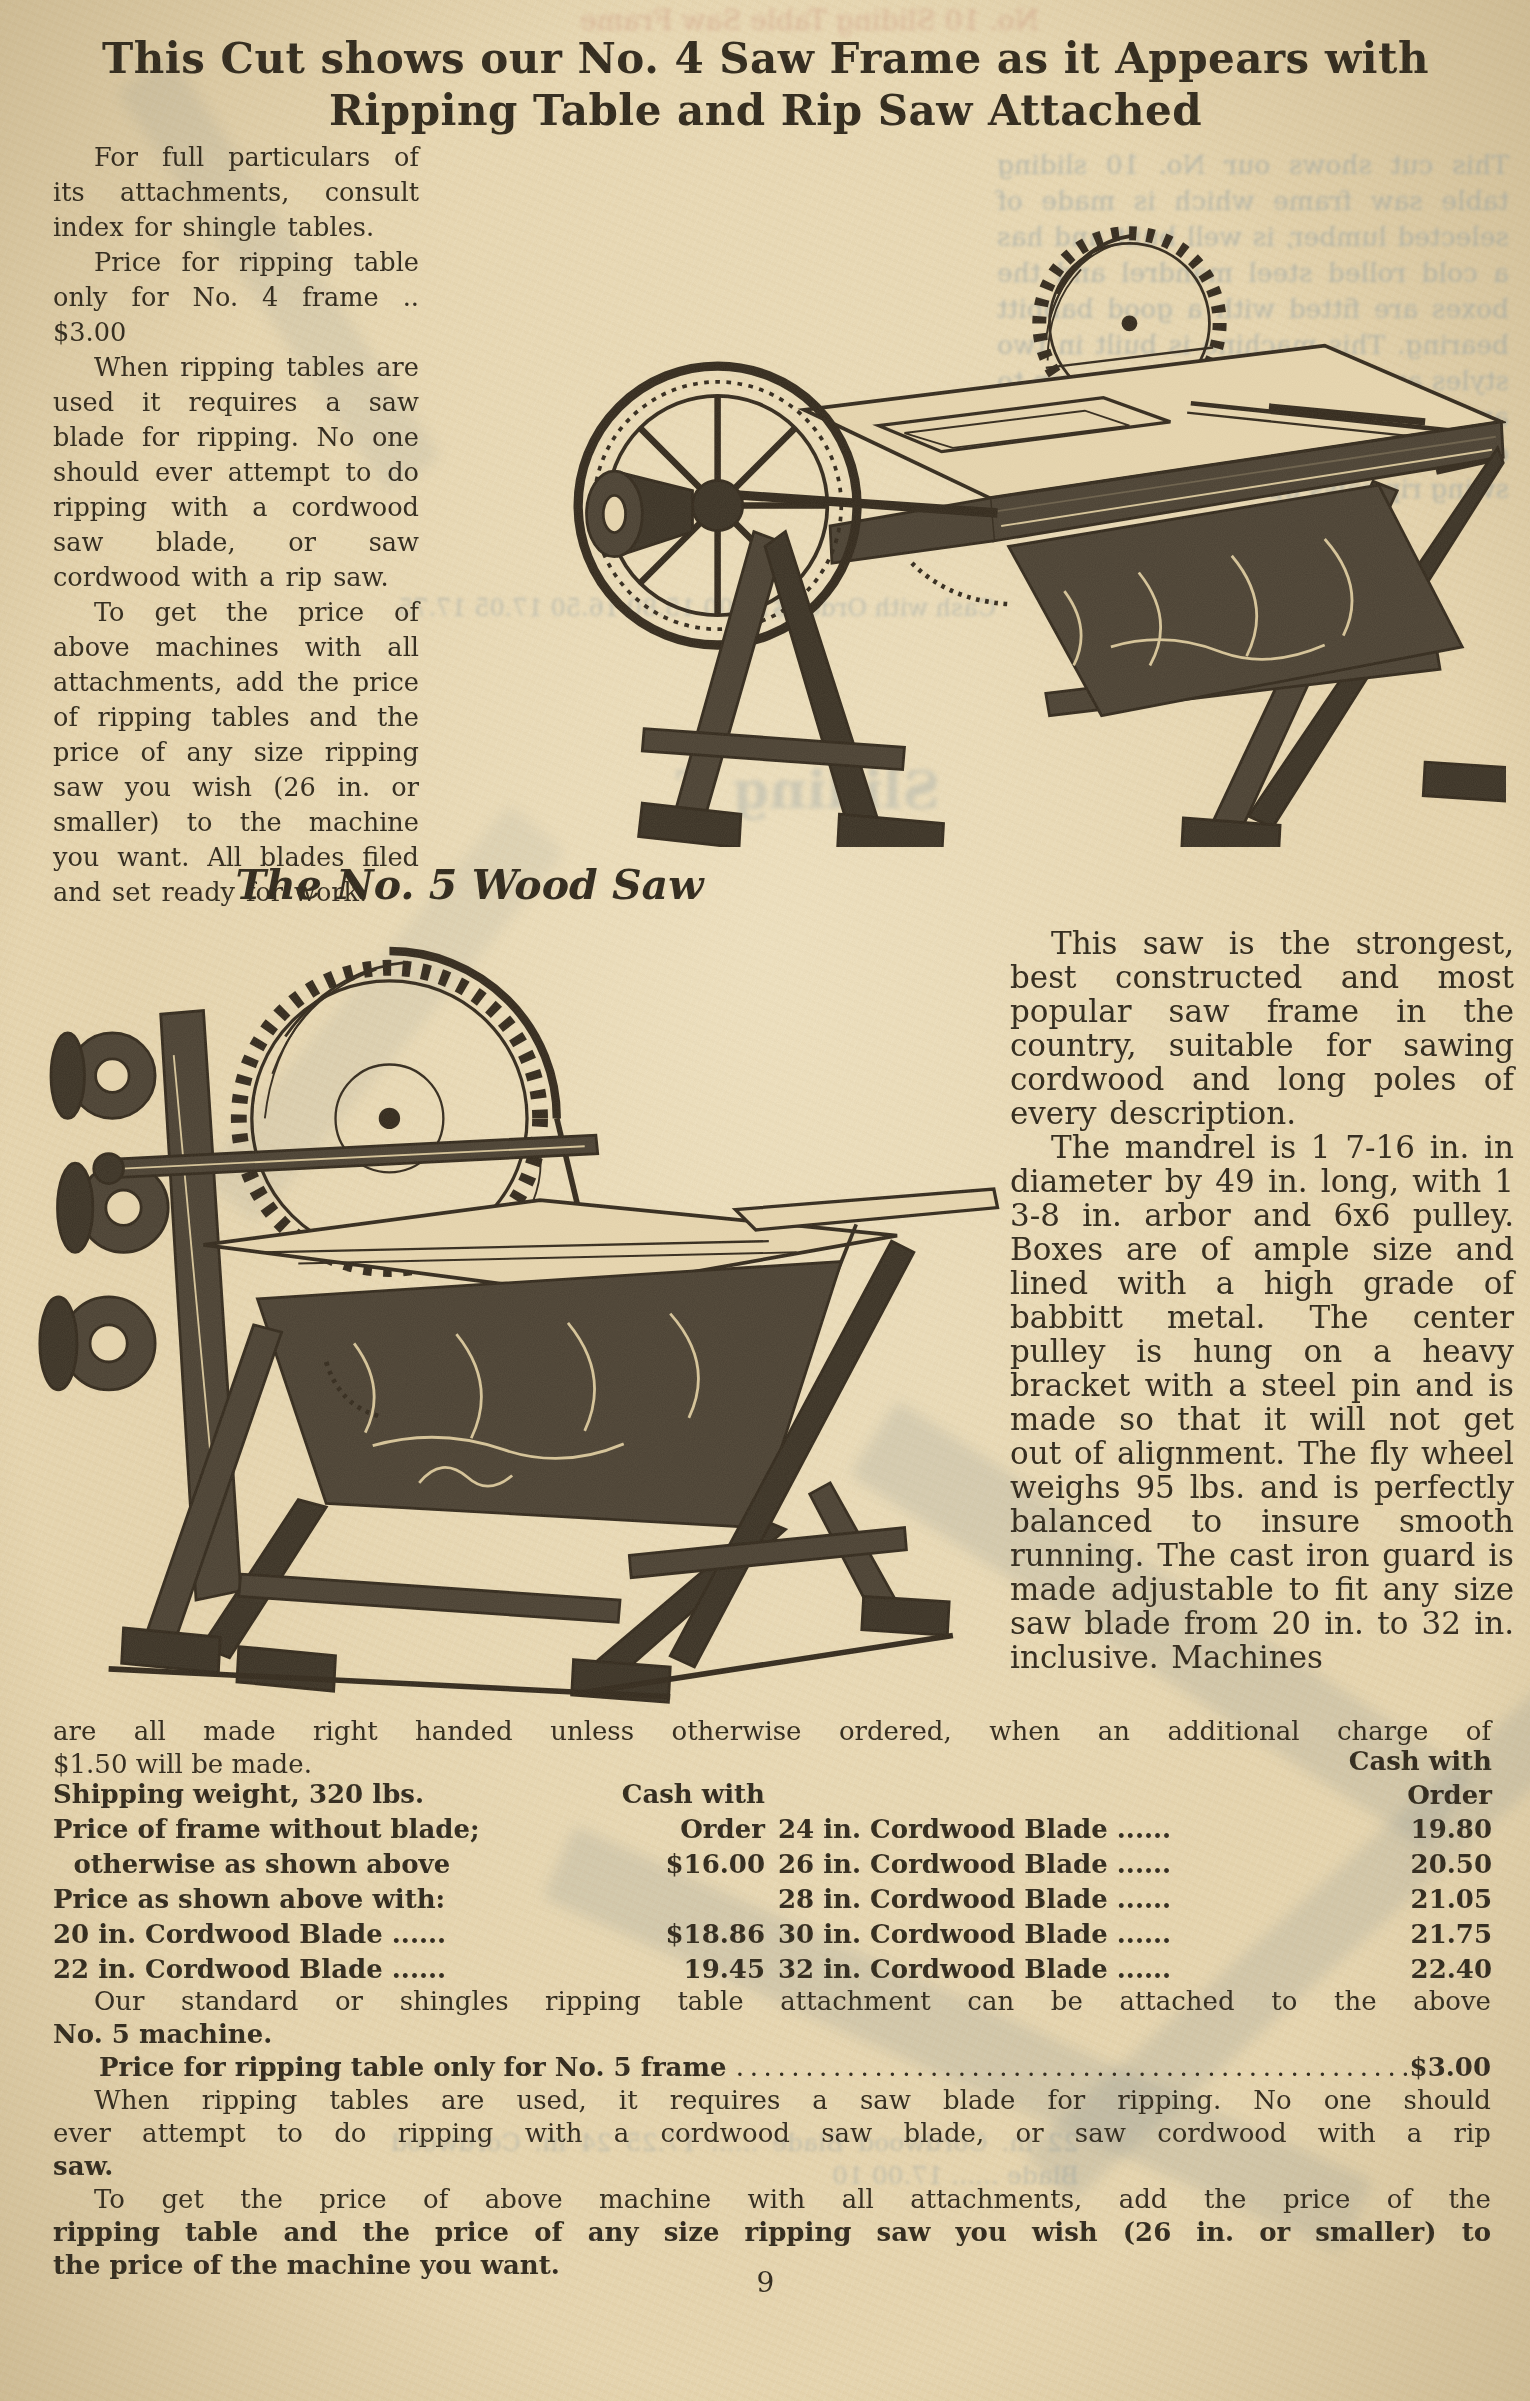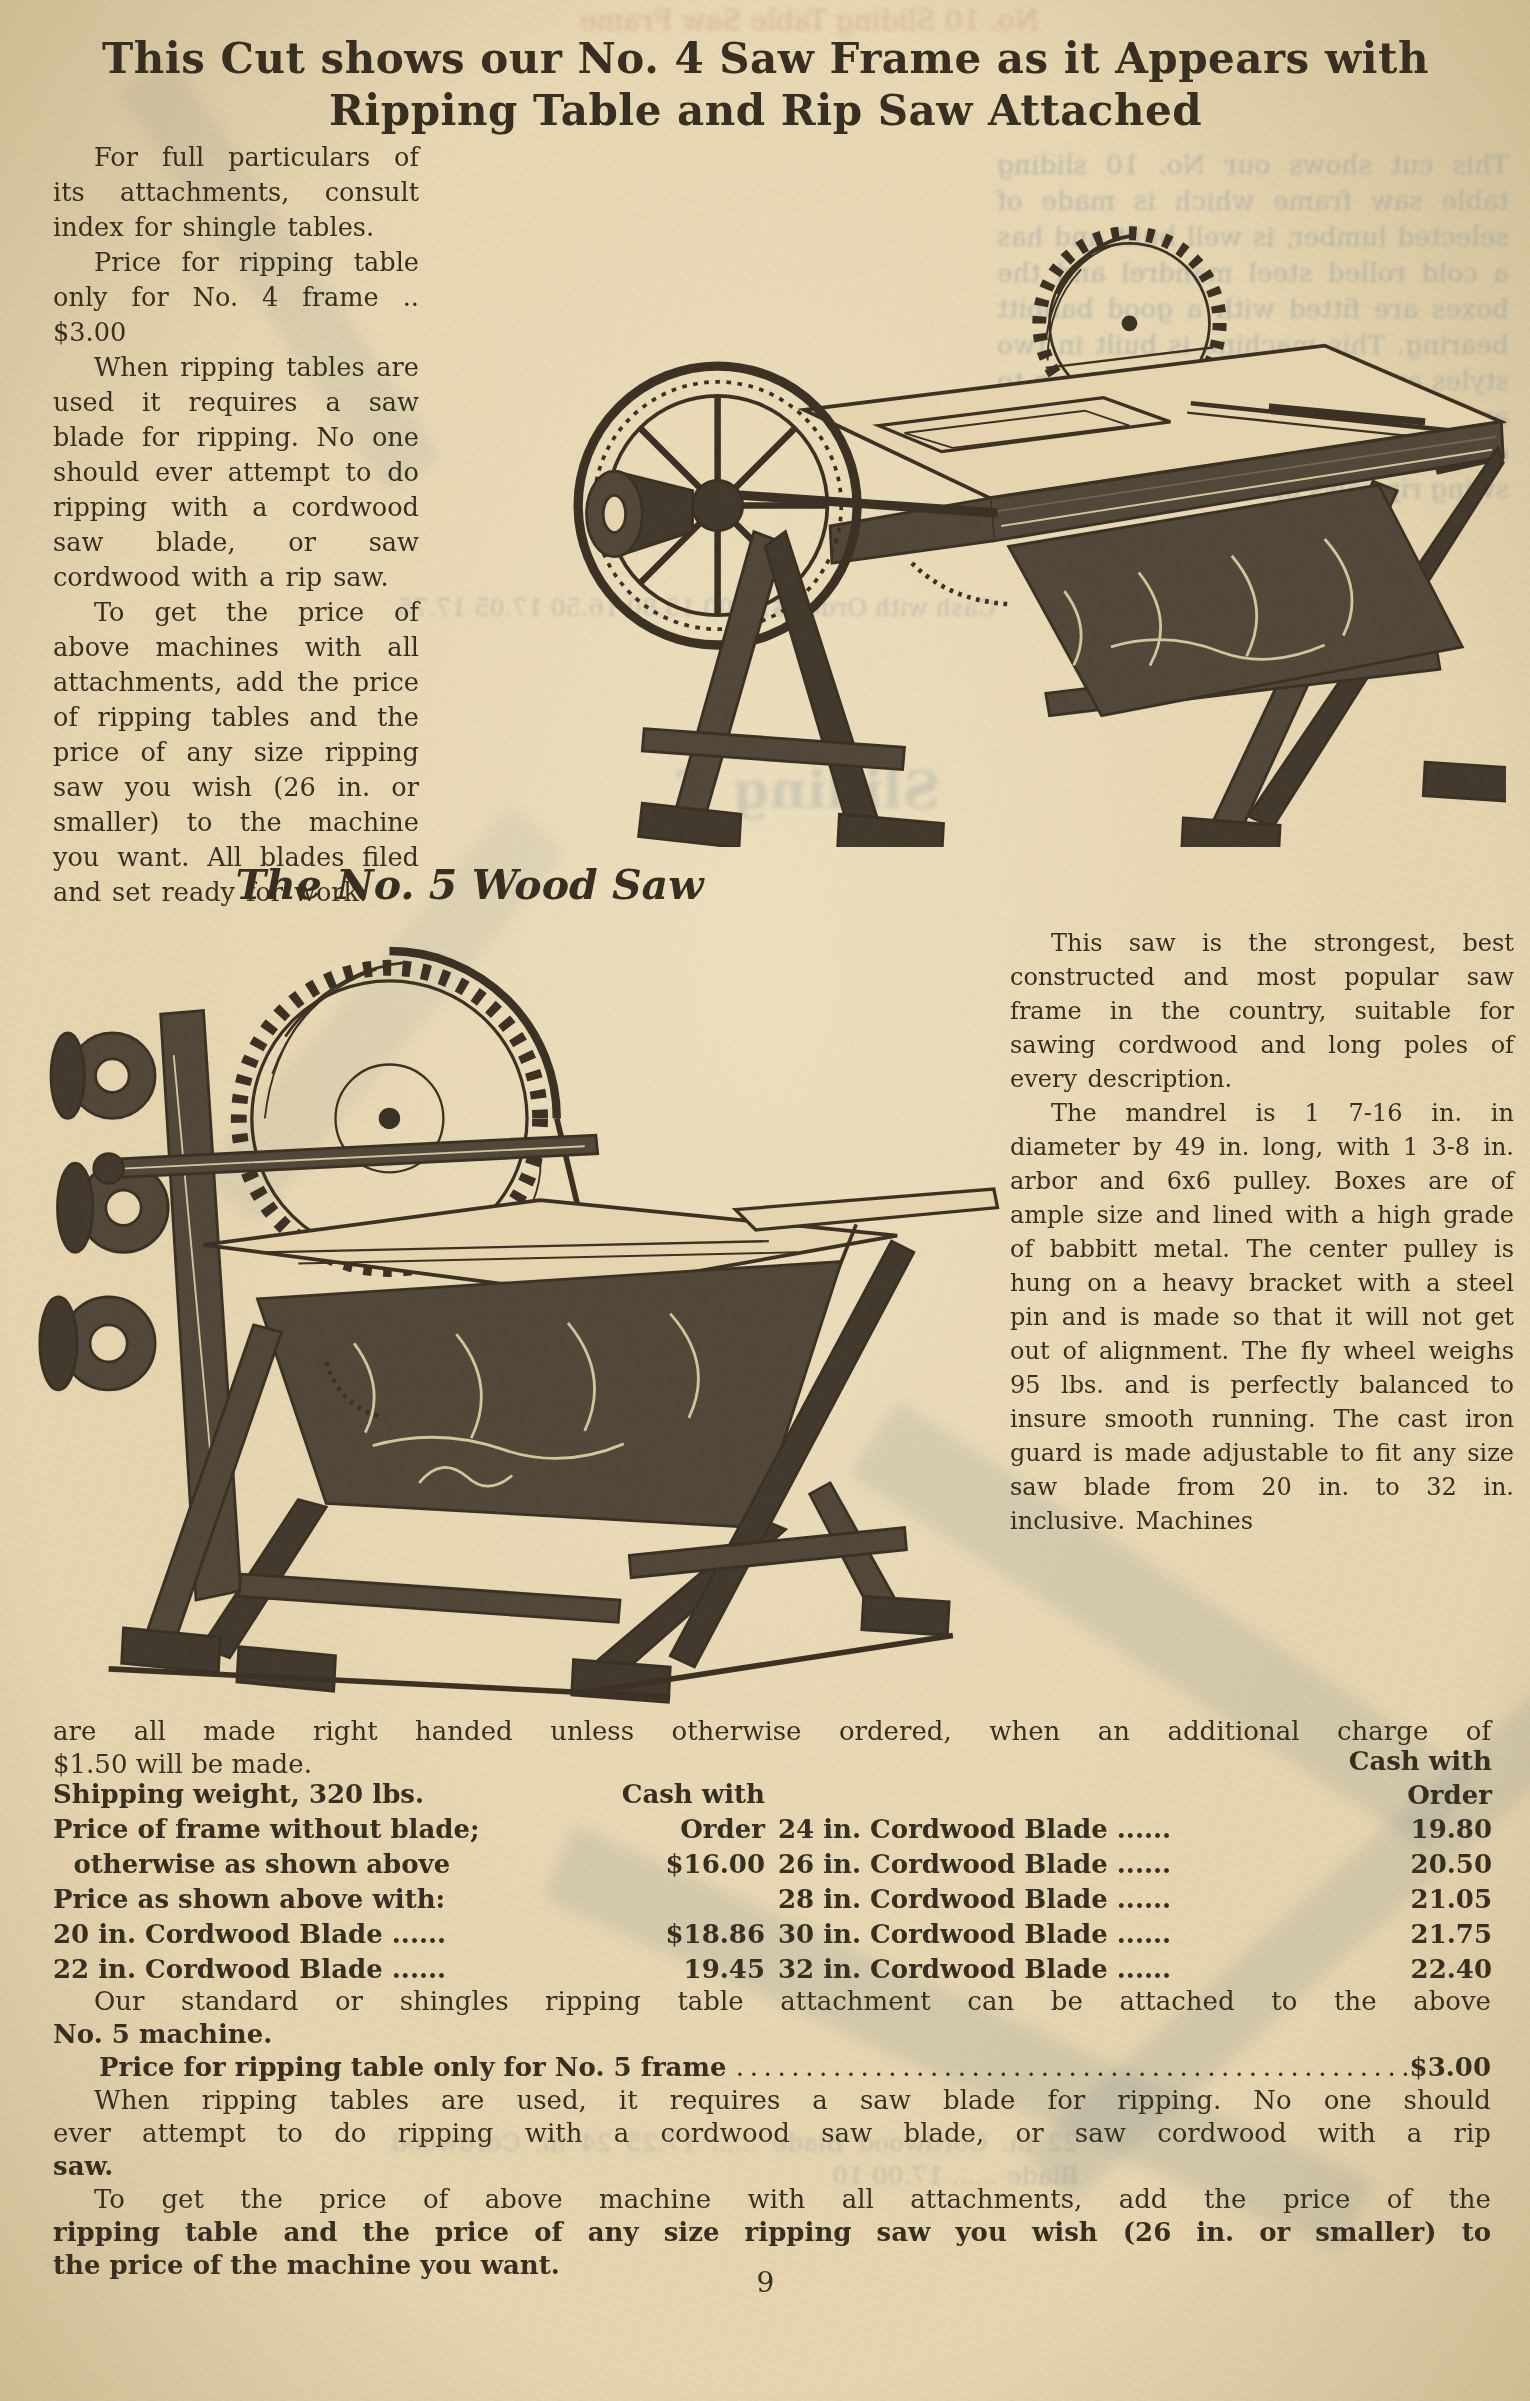--- a/index.html
+++ b/index.html
@@ -15,21 +15,21 @@
     color:#2d261a;
   }
   .abs{position:absolute;}
   
   .title{left:52px; width:1427px; text-align:center; font-weight:bold; font-size:42px; letter-spacing:0.5px; z-index:6; line-height:48px;}
   .t1{top:35px;} .t2{top:87px;}
   .h2{left:0; top:861px; width:939px; text-align:center; font-weight:bold; font-size:41px; z-index:6;font-style:italic;}
   .col{ text-align:justify; z-index:6;}
   .col p{margin:0; text-indent:41px; word-spacing:2.8px;}
   .leftcol{left:53px; top:140px; width:366px; font-size:25.6px; line-height:35px;}
-  .rightcol{left:1010px; top:926px; width:504px; font-size:24px; line-height:34px;}
+  .rightcol{left:1010px; top:926px; width:504px; font-size:31px; line-height:34px;}
   .just-last{text-align-last:justify;}
   .wideline{left:53px; width:1438px; font-size:26px; line-height:33px; z-index:6;}
   .stretch{text-align-last:justify;}
   .indent{text-indent:41px;}
   
   .ptable{z-index:6; font-size:26px; font-weight:bold;margin-top:12px;}
   .prow{display:flex; align-items:flex-start; line-height:35px;}
   .prow .lbl{white-space:nowrap;}
   .prow .gap{flex:1;}
   .prow .val{white-space:nowrap; text-align:right;}

